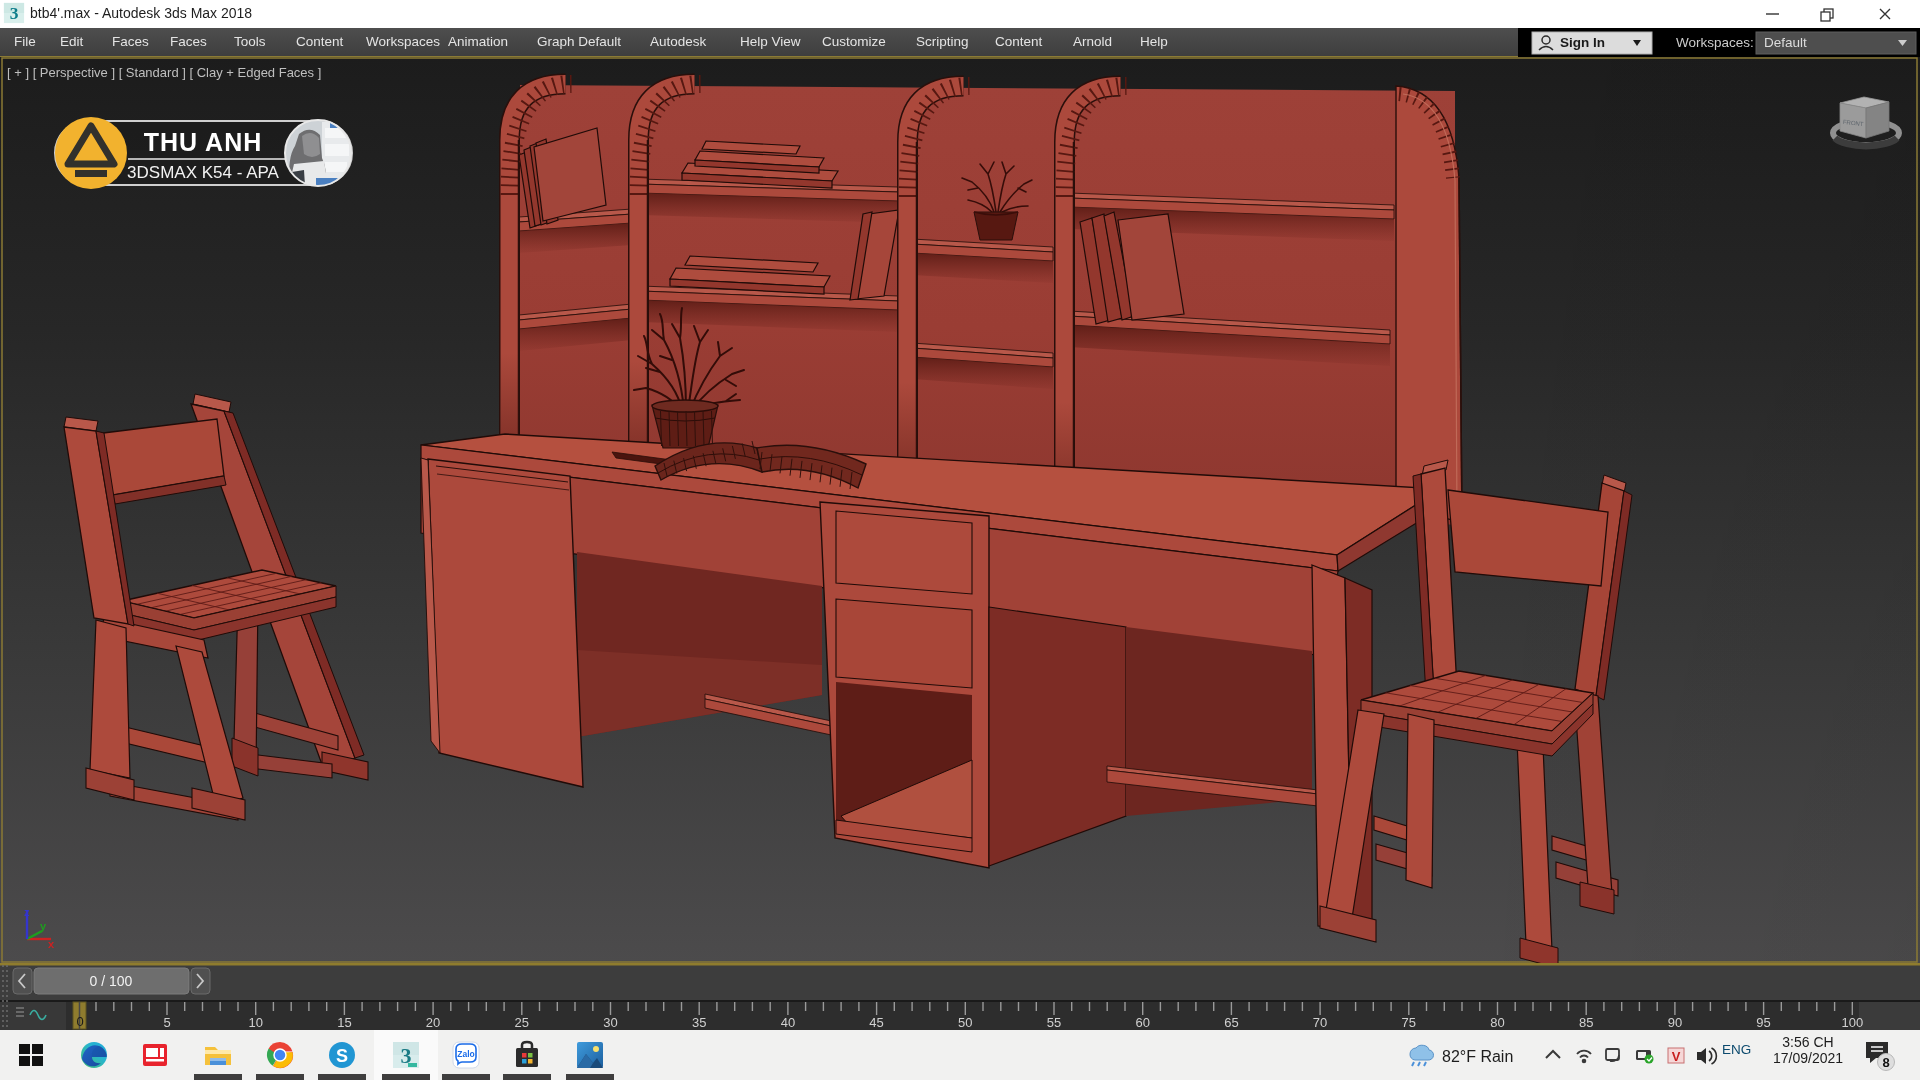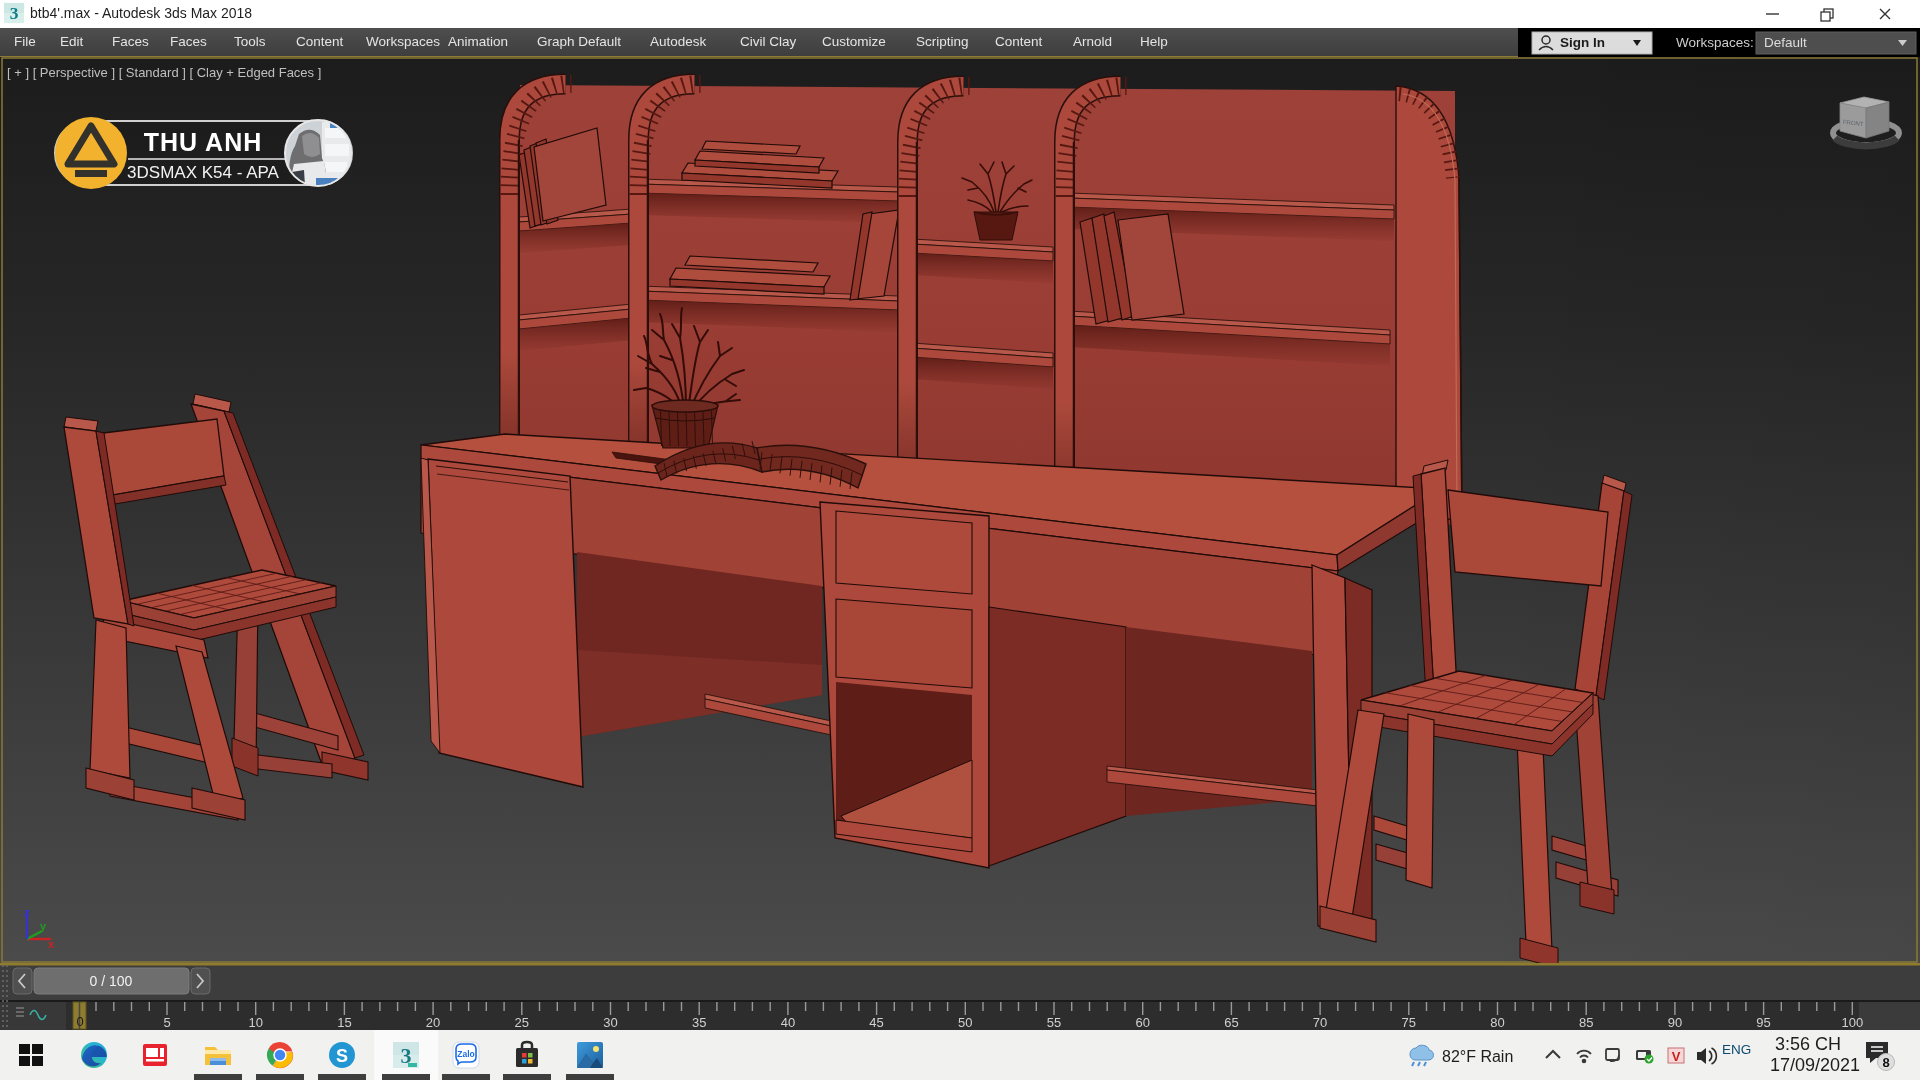--- a/index.html
+++ b/index.html
@@ -29,21 +29,21 @@
     <span style="left:14px">File</span>
     <span style="left:60px">Edit</span>
     <span style="left:112px">Faces</span>
     <span style="left:170px">Faces</span>
     <span style="left:234px">Tools</span>
     <span style="left:296px">Content</span>
     <span style="left:366px">Workspaces</span>
     <span style="left:448px">Animation</span>
     <span style="left:537px">Graph Default</span>
     <span style="left:650px">Autodesk</span>
-    <span style="left:740px">Civil Clay</span>
+    <span style="left:740px">Help View</span>
     <span style="left:822px">Customize</span>
     <span style="left:916px">Scripting</span>
     <span style="left:995px">Content</span>
     <span style="left:1073px">Arnold</span>
     <span style="left:1140px">Help</span>
  <svg style="position:absolute;left:1530px;top:3px" width="390 " height="24" viewBox="0 0 390 24">
   <rect x="2" y="1" width="120" height="22" fill="#dcdcdc" stroke="#b0b0b0"></rect>
   <circle cx="16" cy="9" r="4" fill="none" stroke="#2b2b2b" stroke-width="1.5"></circle>
   <path d="M9,19 q7,-7 14,0" fill="none" stroke="#2b2b2b" stroke-width="1.5"></path>
   <text x="30" y="16" font-size="13.5" font-weight="bold" fill="#1a1a1a">Sign In</text>
@@ -624,20 +624,20 @@
 <g>
  <rect x="268" y="10" width="16" height="15" fill="#f6d7d7" stroke="#c87070" stroke-width="1"></rect>
  <text x="276" y="23" font-size="13" font-weight="bold" fill="#c81f1f" text-anchor="middle">V</text>
 </g>
 <g fill="#2b2b2b">
  <path d="M297,14 l4,0 l5,-4 l0,16 l-5,-4 l-4,0 z"></path>
  <path d="M309,13 a6,6 0 0 1 0,10 M311.5,10 a9,9 0 0 1 0,16" stroke="#2b2b2b" stroke-width="1.6" fill="none"></path>
 </g>
 </svg>
  <div style="position:absolute;left:1722px;top:12px;font-size:13.5px;color:#0c4a6e">ENG</div>
- <div style="position:absolute;left:1770px;top:4px;width:76px;text-align:center;font-size:18px;color:#1d1d1d">3:56 CH<br>17/09/2021</div>
+ <div style="position:absolute;left:1770px;top:4px;width:76px;text-align:center;font-size:14px;color:#1d1d1d">3:56 CH<br>17/09/2021</div>
  <svg style="position:absolute;left:1862px;top:8px" width="34" height="34" viewBox="0 0 34 34">
   <path d="M4,4 h22 v16 h-12 l-6,5 v-5 h-4 z" fill="#2b2b2b"></path>
   <line x1="9" y1="9" x2="21" y2="9" stroke="#fff" stroke-width="1.5"></line>
   <line x1="9" y1="13" x2="21" y2="13" stroke="#fff" stroke-width="1.5"></line>
   <circle cx="24" cy="24" r="8.5" fill="#dedede" stroke="#b8b8b8" stroke-width="1"></circle>
   <text x="24" y="29" font-size="13" font-weight="bold" fill="#111" text-anchor="middle">8</text>
  </svg>
 </div>
 </body></html>

